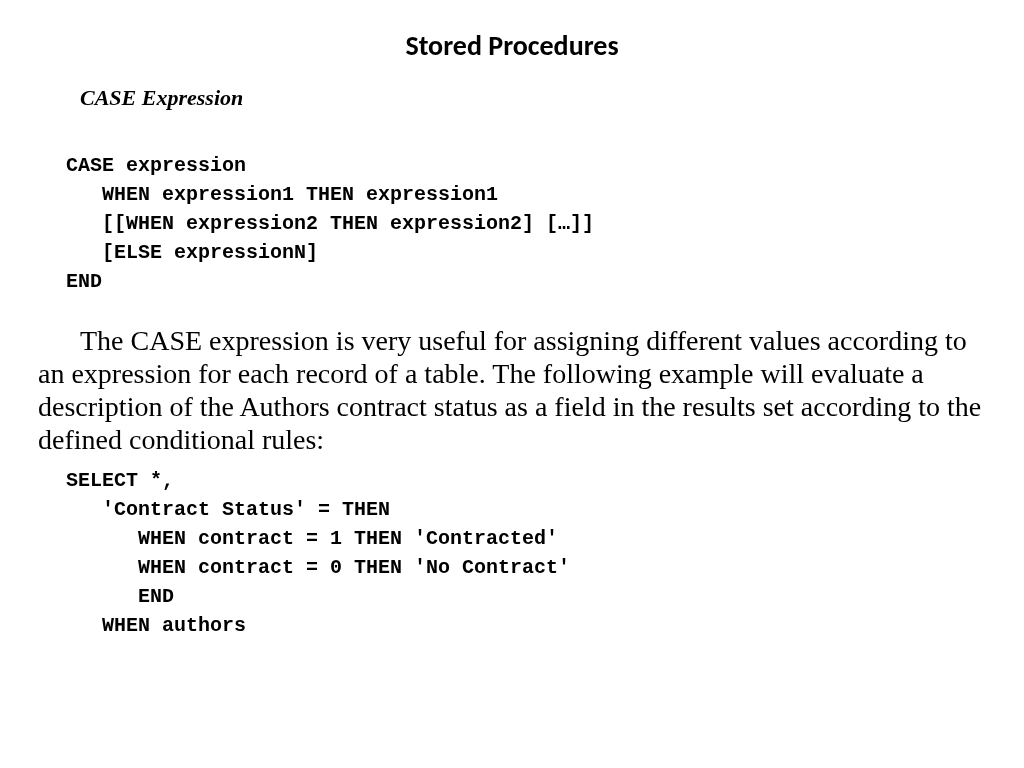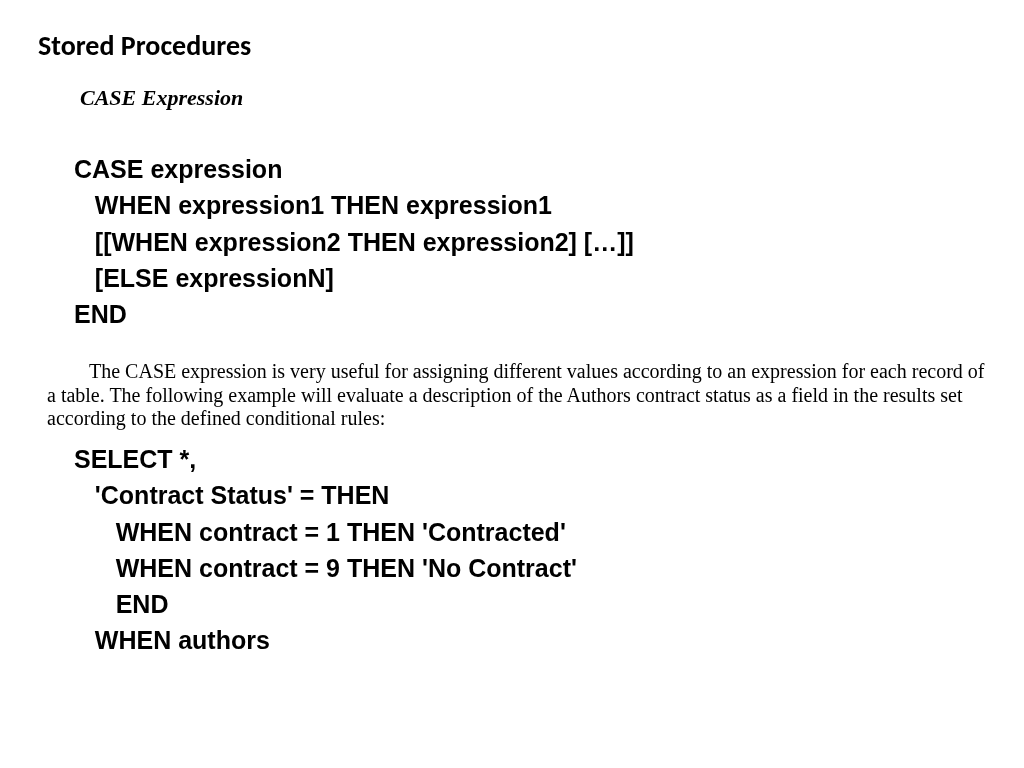--- a/index.html
+++ b/index.html
@@ -12,44 +12,44 @@
     color: #000000;
     overflow: hidden;
   }
   .page {
     padding: 28px 38px 20px 38px;
   }
   .page-title {
     font-family: Calibri, Arial, sans-serif;
     font-weight: 700;
     font-size: 28px;
-    text-align: left;
+    text-align: center;
     margin: 0 0 22px 0;
   }
   .section-heading {
     font-family: "Times New Roman", Times, serif;
     font-style: italic;
     font-weight: 700;
     font-size: 22px;
     margin: 0 0 40px 42px;
   }
   .code-block {
-    font-family: Liberation Sans, sans-serif;
+    font-family: Liberation Mono, monospace;
     font-weight: 700;
-    font-size: 25px;
+    font-size: 20px;
     line-height: 1.45;
-    margin: 0 0 28px 36px;
+    margin: 0 0 28px 28px;
     white-space: pre;
   }
   .body-para {
     font-family: "Times New Roman", Times, serif;
     font-weight: 400;
-    font-size: 20px;
+    font-size: 28px;
     line-height: 1.18;
-    margin: 0 0 10px 9px;
+    margin: 0 0 10px 0;
     text-indent: 42px;
   }
   .body-para + .code-block {
     margin-top: 6px;
   }
 </style>
 </head>
 <body>
 
 <div class="page">
@@ -62,18 +62,18 @@
 <span>   WHEN expression1 THEN expression1</span>
 <span>   [[WHEN expression2 THEN expression2] […]]</span>
 <span>   [ELSE expressionN]</span>
 <span>END</span></div>
 
   <p class="body-para">The CASE expression is very useful for assigning different values according to an expression for each record of a table. The following example will evaluate a description of the Authors contract status as a field in the results set according to the defined conditional rules:</p>
 
   <div class="code-block"><span>SELECT *,</span>
 <span>   'Contract Status' = THEN</span>
 <span>      WHEN contract = 1 THEN 'Contracted'</span>
-<span>      WHEN contract = 9 THEN 'No Contract'</span>
+<span>      WHEN contract = 0 THEN 'No Contract'</span>
 <span>      END</span>
 <span>   WHEN authors</span></div>
 
 
 </div>
 
 </body></html>

